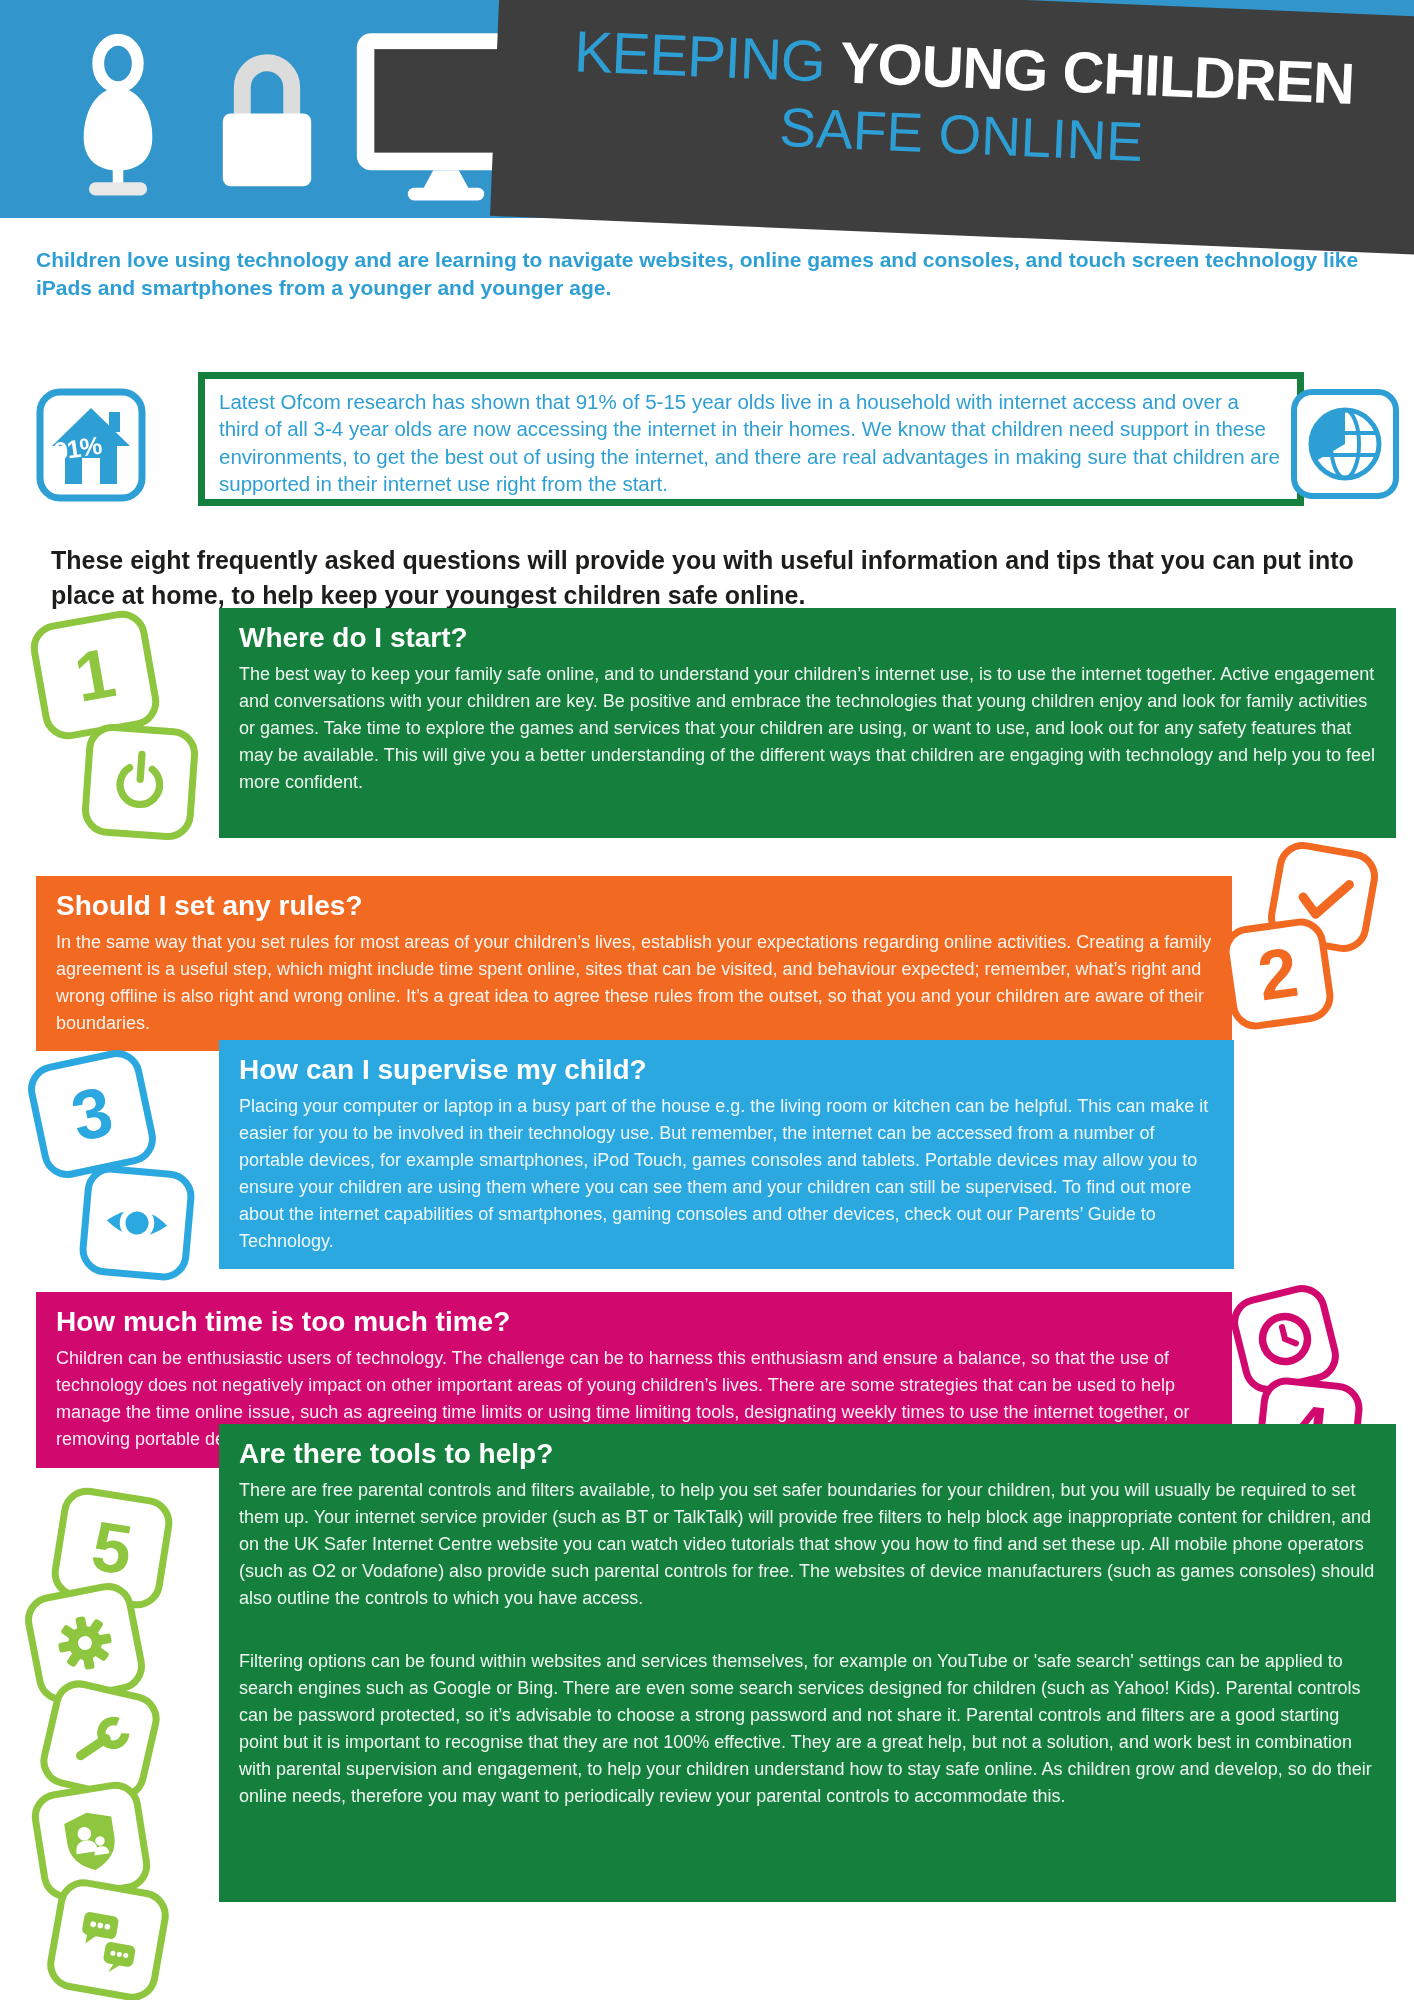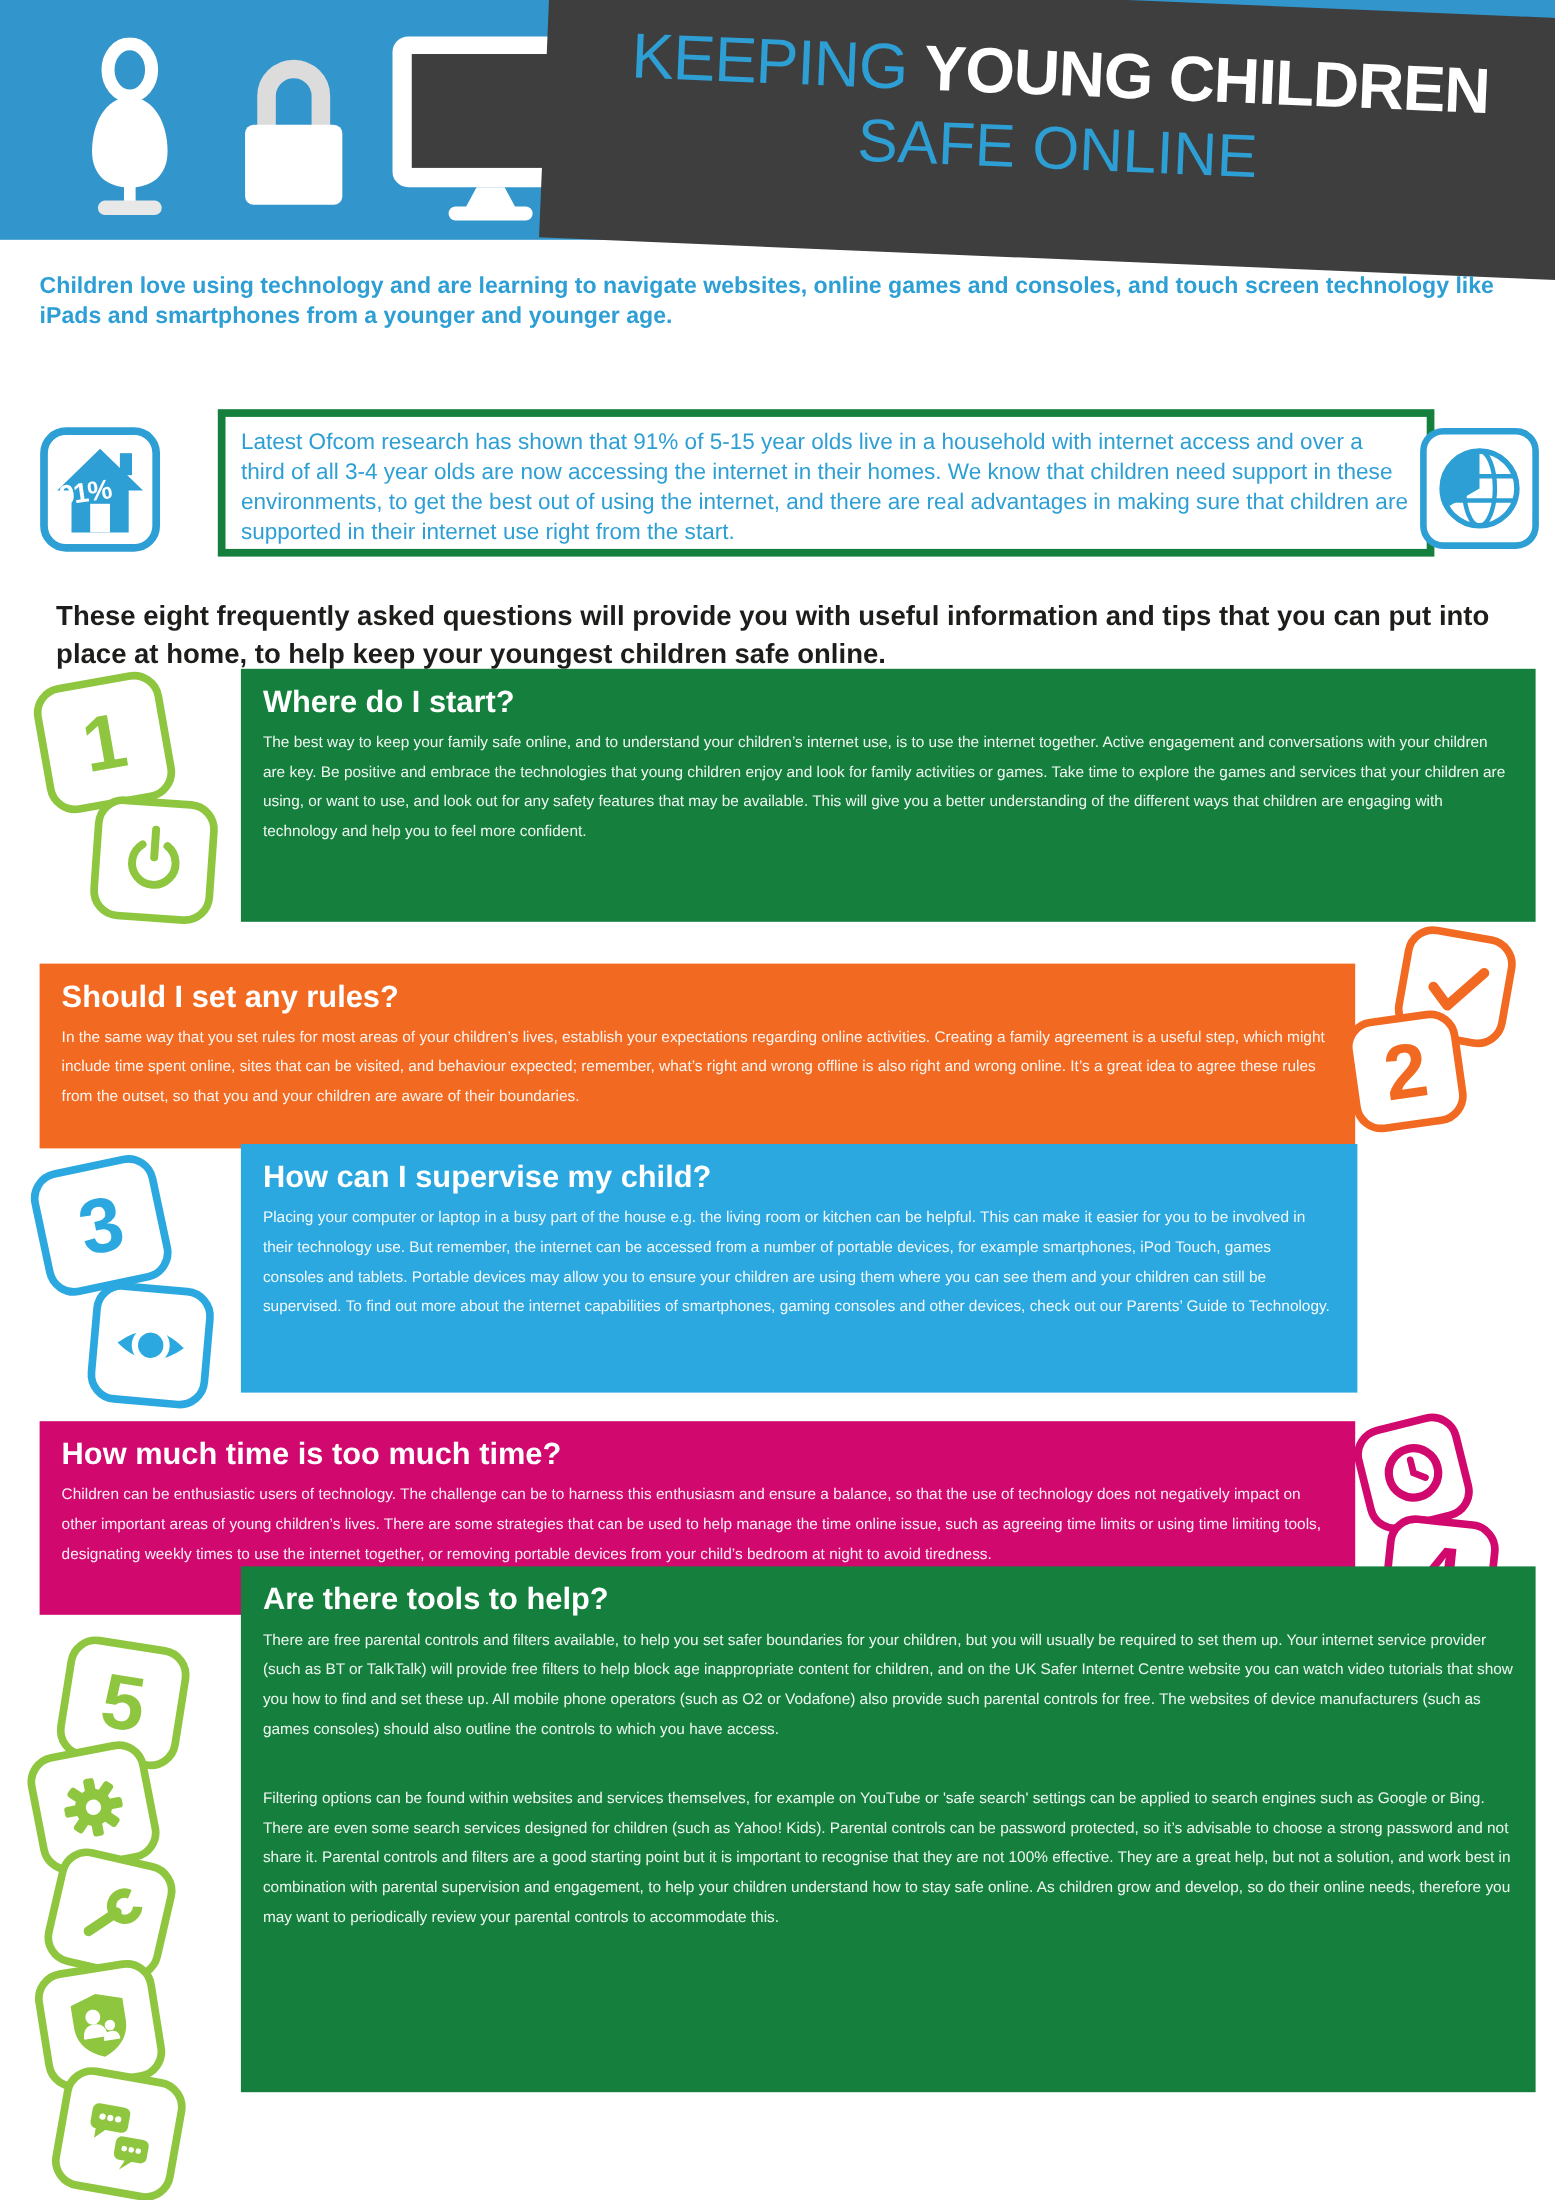--- a/index.html
+++ b/index.html
@@ -27,21 +27,21 @@
   .badge91{position:absolute;left:54px;top:434px;font-size:25px;font-weight:700;color:#fff;
            transform:rotate(-8deg);letter-spacing:-1px;}
 
   
   .faq{position:absolute;left:36px;top:528px;width:1360px;margin:15px;
        font-size:25px;font-weight:700;color:#1d1d1b;line-height:1.38;}
 
   
   .sec{position:absolute;box-sizing:border-box;padding:13px 20px 14px 20px;}
   .sec h2{margin:0;font-size:28px;font-weight:700;color:#fff;line-height:1.2;}
-  .sec p{margin:6px 0 0 0;font-size:14px;line-height:27px;color:rgba(255,255,255,.93);}
+  .sec p{margin:6px 0 0 0;font-size:18px;line-height:27px;color:rgba(255,255,255,.93);}
   .sec p + p{margin-top:36px;}
   .bg-green{background:#15803d;}
   .bg-orange{background:#f26a21;}
   .bg-blue{background:#2ca8e0;}
   .bg-pink{background:#d1086e;}
 
   #sec1{left:219px;top:608px;width:1177px;min-height:230px;}
   #sec2{left:36px;top:876px;width:1196px;min-height:168px;}
   #sec3{left:219px;top:1040px;width:1015px;min-height:226px;}
   #sec4{left:36px;top:1292px;width:1196px;min-height:176px;}

